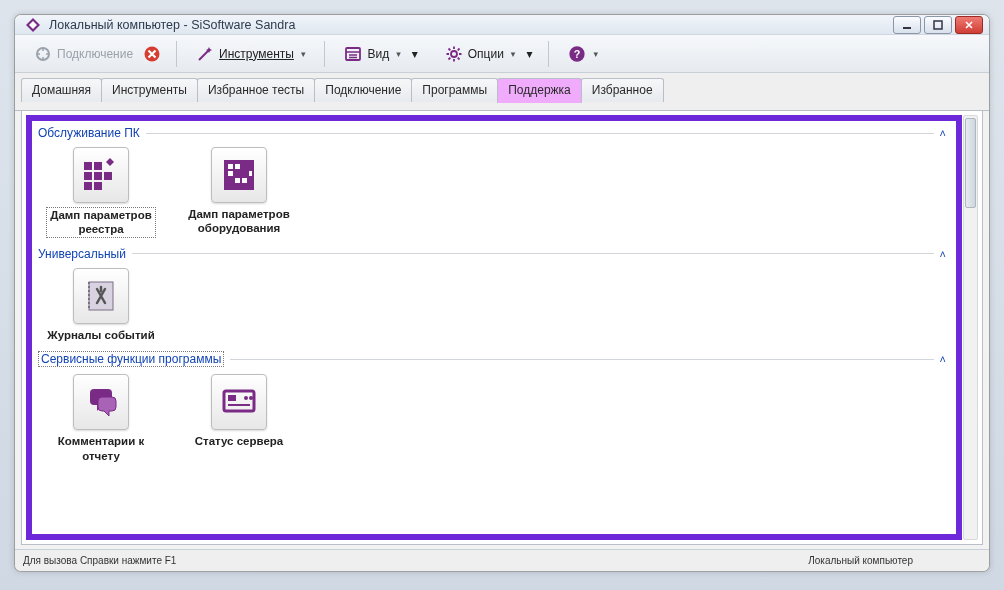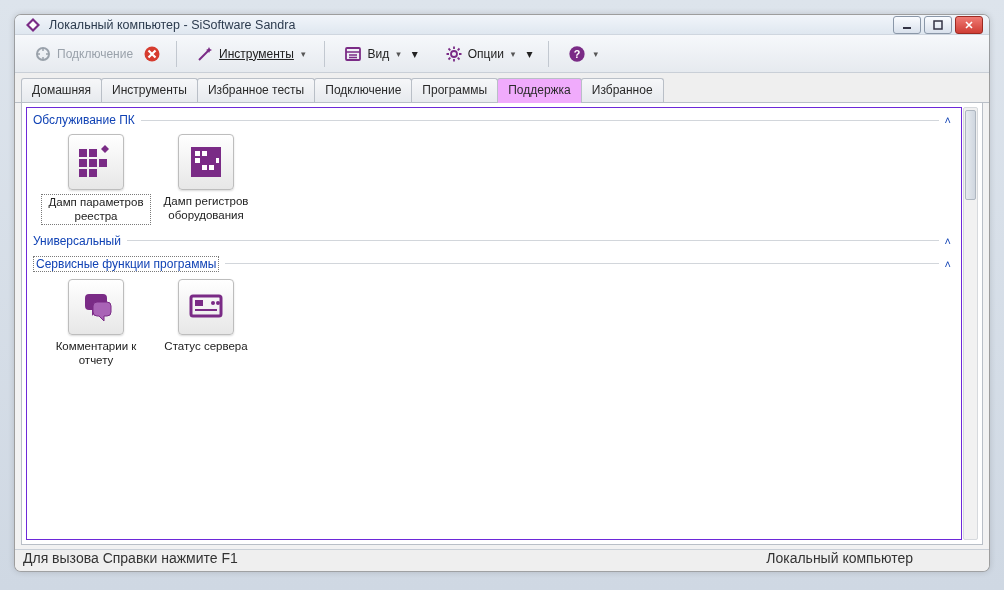--- a/index.html
+++ b/index.html
@@ -56,21 +56,21 @@
   .tool-group { display:flex; align-items:center; height:100%; padding:0 6px; }
   .tool-sep { width:1px; height:26px; background:#c2c8d0; margin:0 2px; }
   .tool-item { display:flex; align-items:center; gap:5px; padding:3px 6px; border:1px solid transparent; border-radius:3px; }
   .tool-item.disabled { color:#9aa2ab; }
   .tool-item .dd { font-size:9px; color:#555; margin-left:2px; }
   .tool-icon { width:18px; height:18px; display:flex; align-items:center; justify-content:center; }
 
   
   .tabs {
     display:flex; align-items:center;
-    padding: 5px 6px 0 6px;
+    padding: 5px 6px 8px 6px;
     background:#efefef;
     border-bottom:1px solid #b9bfc7;
     gap:0;
   }
   .tab {
     padding:4px 10px 5px 10px;
     border:1px solid #b9bfc7; border-bottom:none;
     background:linear-gradient(to bottom,#f6f7f9,#e7eaee);
     border-top-left-radius:3px; border-top-right-radius:3px;
     margin-right:-1px;
@@ -93,21 +93,21 @@
     position:relative;
   }
   .content {
     flex:1;
     overflow:hidden;
     padding: 4px 2px 4px 4px;
     position:relative;
   }
   .scroll-area {
     position:absolute; top:4px; left:4px; right:20px; bottom:4px;
-    border:1px solid #6d28d9;
+    border:6px solid #6d28d9;
     background:#fff;
     padding:4px 4px 8px 4px;
     overflow:hidden;
   }
   .vscroll {
     position:absolute; top:4px; right:4px; bottom:4px; width:15px;
     background:#f1f1f1; border:1px solid #d6d9dd; border-radius:2px;
   }
   .vscroll .thumb {
     position:absolute; left:1px; right:1px; top:2px; height:90px;
@@ -118,39 +118,39 @@
   
   .group { margin-bottom:6px; }
   .group-header {
     display:flex; align-items:center;
     padding:1px 2px;
     font-size:12px;
   }
   .group-header .gh-label { color:#1143b5; }
   .group-header .gh-line { flex:1; border-top:1px solid #d2d6db; margin:0 6px; }
   .group-header .gh-caret { color:#1143b5; font-size:11px; margin-right:4px; }
-  .items { display:flex; padding:6px 10px 2px 10px; }
+  .items { display:flex; gap:28px; padding:6px 10px 2px 10px;font-weight:bold; }
   .item { width:110px; text-align:center; }
   .item .icon-box {
     width:56px; height:56px; margin:0 auto 4px auto;
     border:1px solid #bdbdbd; border-radius:4px;
     background:linear-gradient(to bottom,#ffffff,#e7e7e7);
     box-shadow:0 1px 2px rgba(0,0,0,0.15);
     display:flex; align-items:center; justify-content:center;
   }
   .item .il { font-size:11.5px; line-height:1.25; }
   .item.selected .il { border:1px dotted #7a7a7a; padding:0 2px; display:inline-block; }
 
   
   .statusbar {
     height:22px;
     border-top:1px solid #c9cfd7;
     background:#efefef;
-    display:flex; 
-    font-size:14px; color:#333;
+    display:flex; align-items:center;
+    font-size:10px; color:#333;
     padding:0 8px;
   }
   .statusbar .sb-left { flex:0 0 auto; margin-right:auto; }
   .statusbar .sb-right { margin-left:auto; margin-right:68px; }
 
   
   svg { display:block; }
 </style>
 </head>
 <body>
@@ -314,31 +314,43 @@
                   <g fill="#fff">
                     <rect x="10" y="10" width="5" height="5"></rect>
                       <rect x="17" y="10" width="5" height="5"></rect>
                     <rect x="10" y="17" width="5" height="5"></rect>
                     <rect x="24" y="24" width="5" height="5"></rect>
                       <rect x="31" y="17" width="3" height="5"></rect>
                     <rect x="17" y="24" width="5" height="5"></rect>
                   </g>
                 </svg>
               </div>
-              <span class="il" data-interactable="false">Дамп регистров оборудования</span>
+              <span class="il" data-interactable="false">Дамп параметров оборудования</span>
             </div>
           </div>
         </div>
 
         <div class="group" data-interactable="false">
           <div class="group-header" data-interactable="true">
             <span class="gh-label" data-interactable="false">Универсальный</span>
             <span class="gh-line" data-interactable="false"></span>
             <span class="gh-caret" data-interactable="false">˄</span>
           </div>
+          <div class="items">
+            <div class="item" data-interactable="true">
+              <div class="icon-box" data-interactable="false">
+                <svg width="42" height="42" viewBox="0 0 42 42">
+                  <rect x="9" y="7" width="24" height="28" fill="#d9d2e0" stroke="#7a6f85" stroke-width="1"></rect>
+                  <path d="M9 7 v28" stroke="#7a6f85" stroke-width="2" stroke-dasharray="2 2"></path>
+                  <path d="M17 14 L25 28 M25 14 L17 28 M21 12 L21 16" stroke="#555" stroke-width="2.5" stroke-linecap="round"></path>
+                </svg>
+              </div>
+              <span class="il" data-interactable="false">Журналы событий</span>
+            </div>
+          </div>
         </div>
 
         <div class="group" data-interactable="false">
           <div class="group-header" data-interactable="true">
             <span class="gh-label" style="border:1px dotted #7a7a7a; padding:0 2px;" data-interactable="false">Сервисные функции программы</span>
             <span class="gh-line" data-interactable="false"></span>
             <span class="gh-caret" data-interactable="false">˄</span>
           </div>
           <div class="items">
             <div class="item" data-interactable="true">

